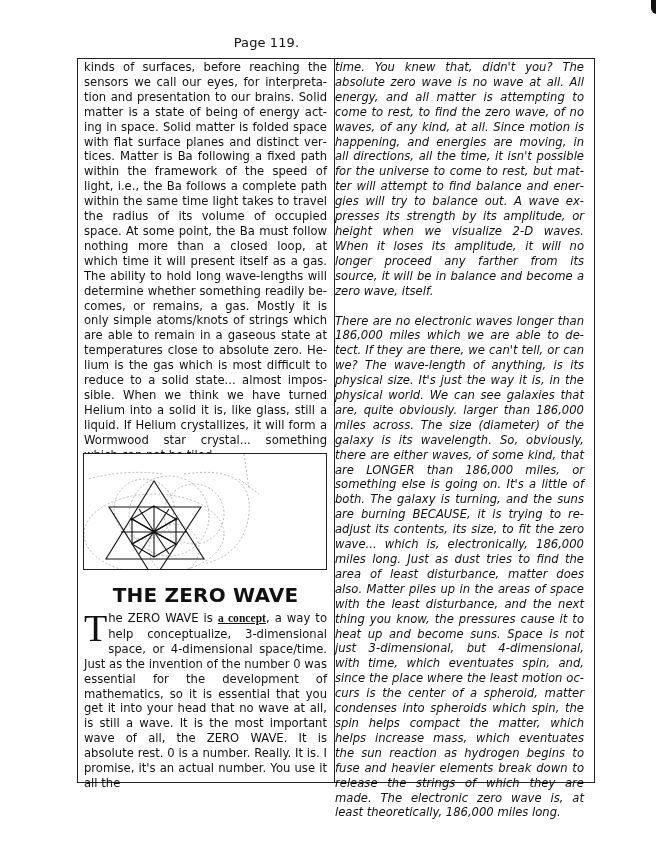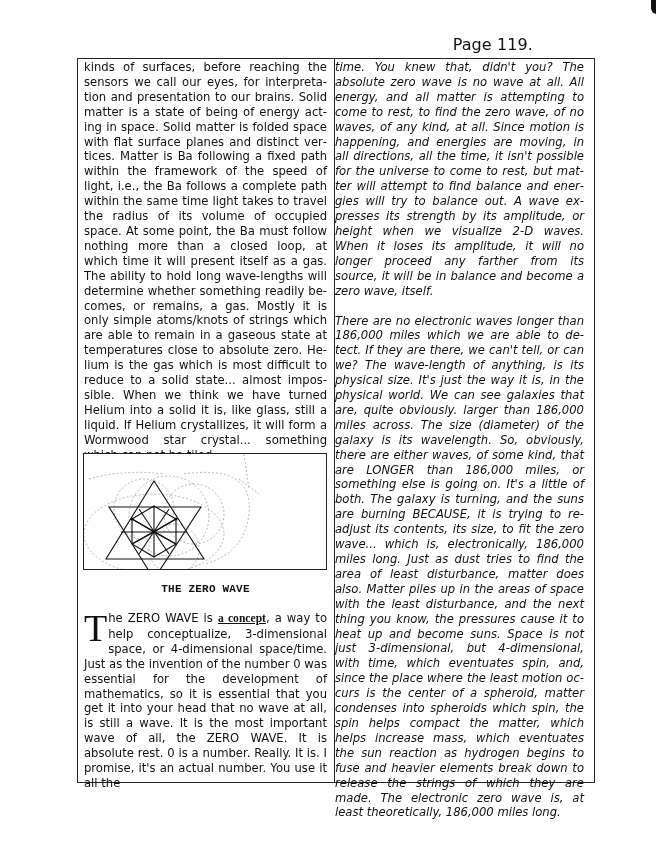--- a/index.html
+++ b/index.html
@@ -13,22 +13,22 @@
     position: relative;
     overflow: hidden;
     font-family: "DejaVu Sans", sans-serif;
     color: #111;
   }
   .page-title {
     position: absolute;
     top: 35px;
     left: 0;
     width: 533px;
-    text-align: right;
-    font-size: 16px;
+    text-align: center;
+    font-size: 13px;
     letter-spacing: 0.1px;
   }
   .corner-mark {
     position: absolute;
     top: 0px;
     left: 651px;
     width: 6px;
     height: 14px;
     background: #111;
     border-radius: 0 0 0 6px;
@@ -89,23 +89,22 @@
     left: 0;
     top: 0;
   }
   .heading {
     position: absolute;
     left: 84px;
     top: 583px;
     width: 243px;
     text-align: center;
     font-weight: bold;
-    font-size: 11px;
+    font-size: 20px;
     letter-spacing: 0.2px;
-    font-family: Liberation Mono, monospace;
   }
   .left-bottom {
     position: absolute;
     left: 84px;
     top: 611px;
     width: 243px;
     font-size: 11.6px;
     line-height: 14.9px;
     text-align: justify;
   }

